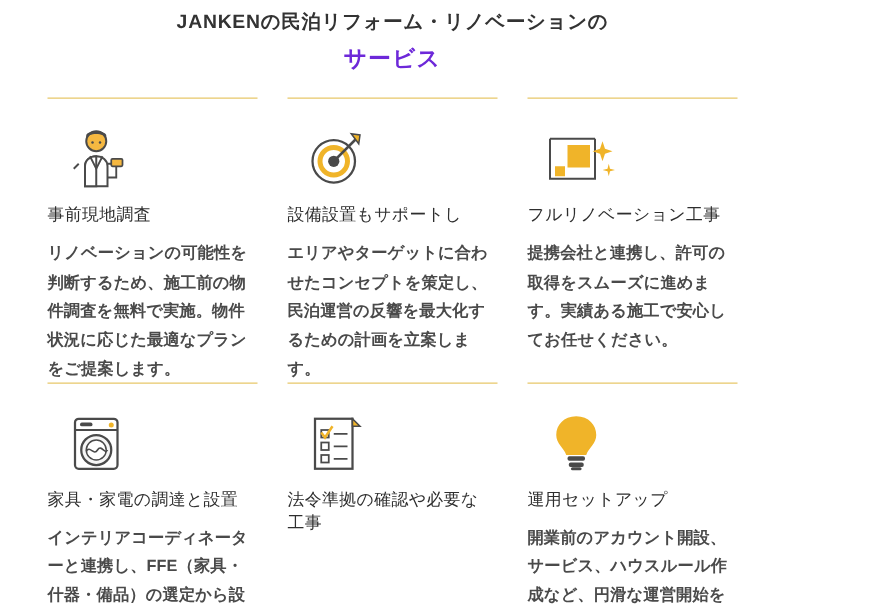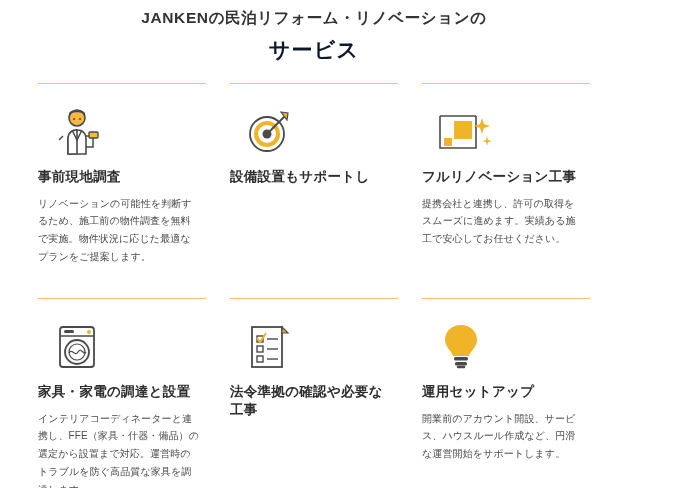--- a/index.html
+++ b/index.html
@@ -26,24 +26,24 @@
     padding-top: 6px;
   }
   .heading-line1 {
     font-size: 15.5px;
     font-weight: bold;
     letter-spacing: 0.6px;
     color: #333333;
     line-height: 1.5;
   }
   .heading-line2 {
-    font-size: 21px;
+    font-size: 18px;
     font-weight: bold;
     letter-spacing: 1.2px;
-    color: #0f172a;
+    color: #6d28d9;
     margin-top: 6px;
     line-height: 1.4;
   }
   .grid {
     display: grid;
     grid-template-columns: 1fr 1fr 1fr;
     column-gap: 24px;
     row-gap: 0px;
     margin-top: 18px;
   }
@@ -57,30 +57,31 @@
     height: 62px;
     display: flex;
     align-items: center;
     justify-content: flex-start;
     margin-top: 6px;
     margin-bottom: 6px;
     padding-left: 10px;
   }
   .card-title {
     font-size: 13.5px;
-    font-weight: bold;
+    font-weight: normal;
     color: #2e2e2e;
     letter-spacing: 0.3px;
     margin-bottom: 9px;
   }
   .card-text {
-    font-size: 10px;
+    font-size: 13px;
     line-height: 1.78;
     color: #4a4a4a;
     letter-spacing: 0.1px;
+    font-weight: bold;
   }
   svg { display: block; }
 </style>
 </head>
 <body>
 
 <div class="page">
 
   <div class="heading">
     <div class="heading-line1">JANKENの民泊リフォーム・リノベーションの</div>
@@ -112,20 +113,21 @@
       <div class="icon-box">
         <svg width="58" height="58" viewBox="0 0 58 58">
           <circle cx="27" cy="32" r="17" fill="none" stroke="#4a4a4a" stroke-width="1.8"></circle>
           <circle cx="27" cy="32" r="11" fill="none" stroke="#f0b429" stroke-width="4"></circle>
           <circle cx="27" cy="32" r="4.5" fill="#4a4a4a"></circle>
           <path d="M27 32 L46 13" stroke="#4a4a4a" stroke-width="2"></path>
           <path d="M41 10 L48 11 L47 18 Z" fill="#f0b429" stroke="#4a4a4a" stroke-width="1.2"></path>
         </svg>
       </div>
       <div class="card-title">設備設置もサポートし</div>
+      <div class="card-text">エリアやターゲットに合わせたコンセプトを策定し、民泊運営の反響を最大化するための計画を立案します。</div>
     </div>
 
     <div class="card">
       <div class="icon-box">
         <svg width="66" height="58" viewBox="0 0 66 58">
           <path d="M8 14 L8 46 L44 46 L44 14" fill="none" stroke="#4a4a4a" stroke-width="1.6"></path>
           <rect x="22" y="19" width="18" height="18" fill="#f0b429"></rect>
           <rect x="12" y="36" width="8" height="8" fill="#f0b429"></rect>
           <path d="M8 14 L44 14" stroke="#4a4a4a" stroke-width="1.6"></path>
           <path d="M50 16 L52 22 L58 24 L52 26 L50 32 L48 26 L42 24 L48 22 Z" fill="#f0b429"></path>

